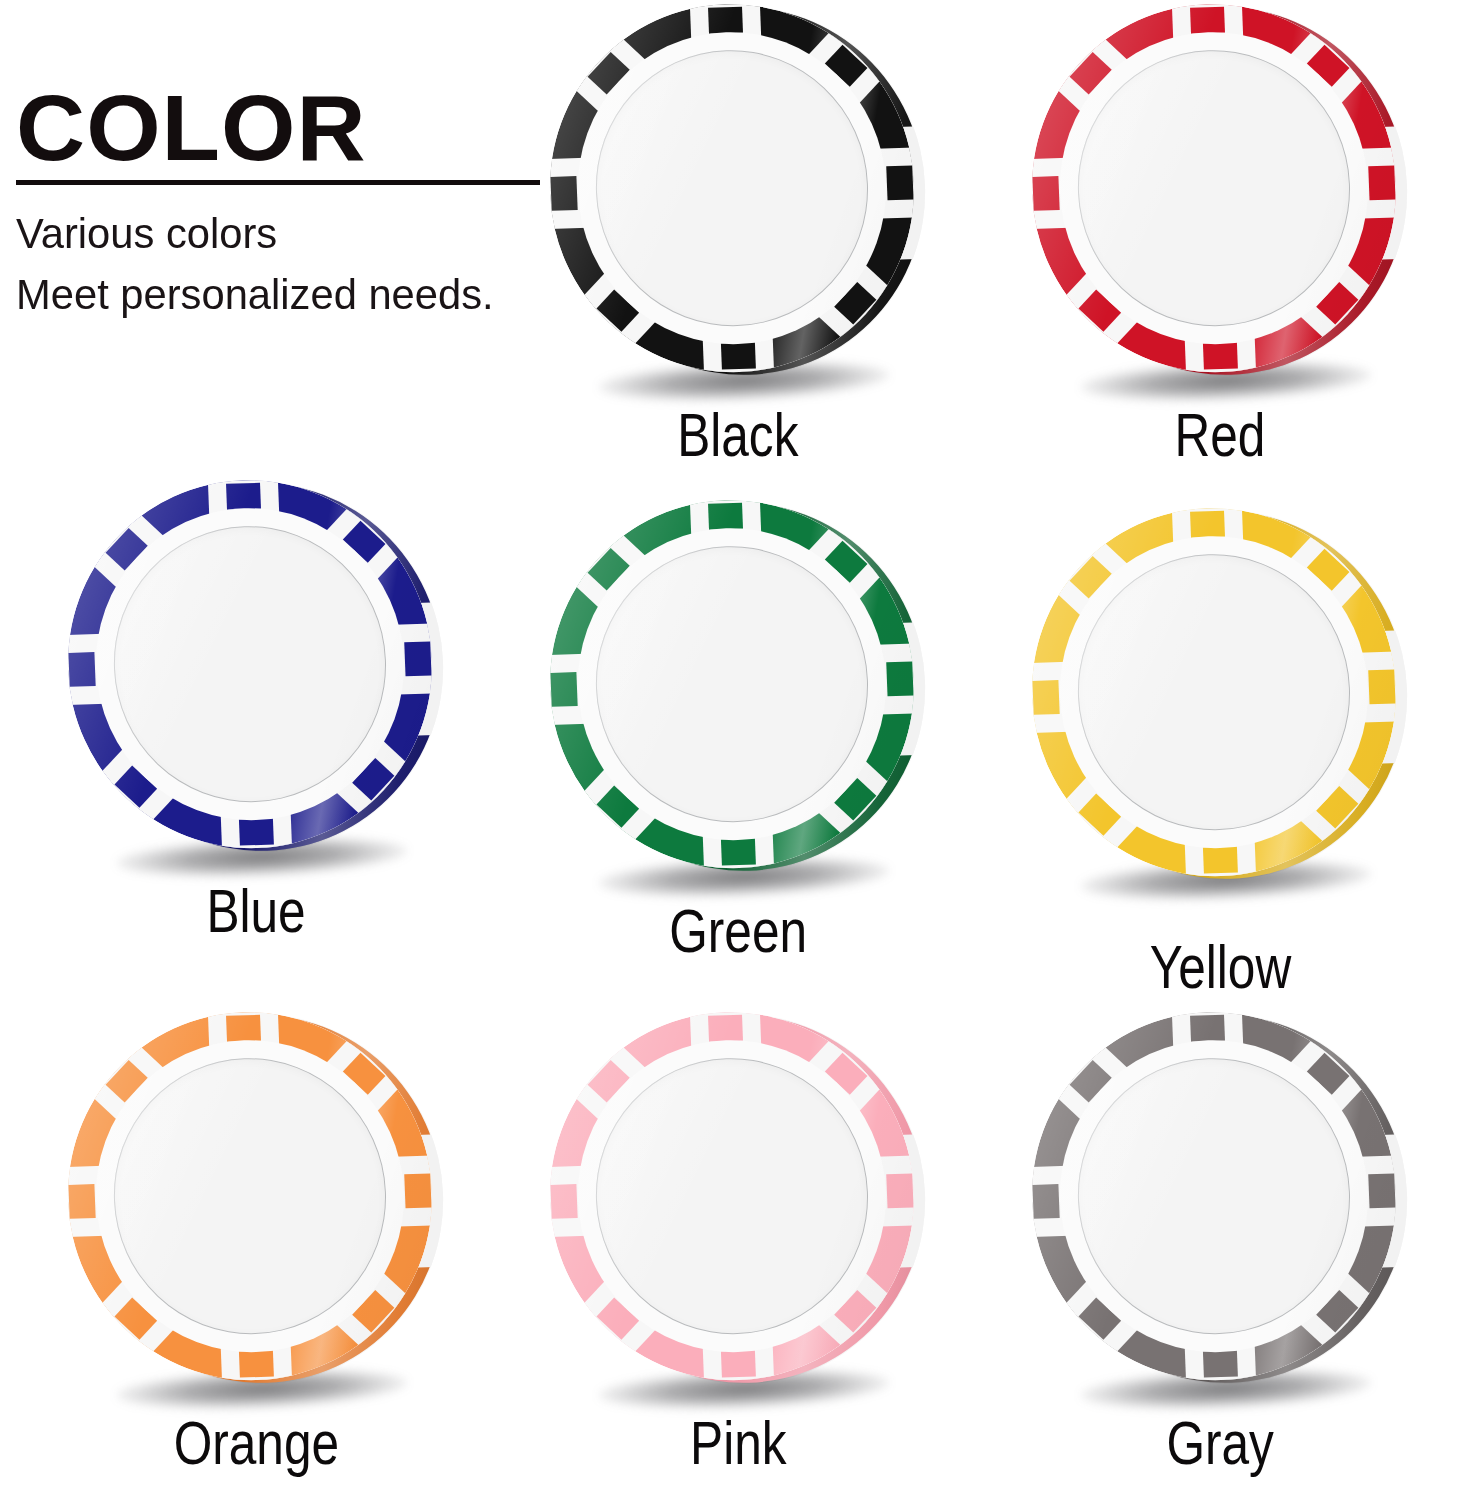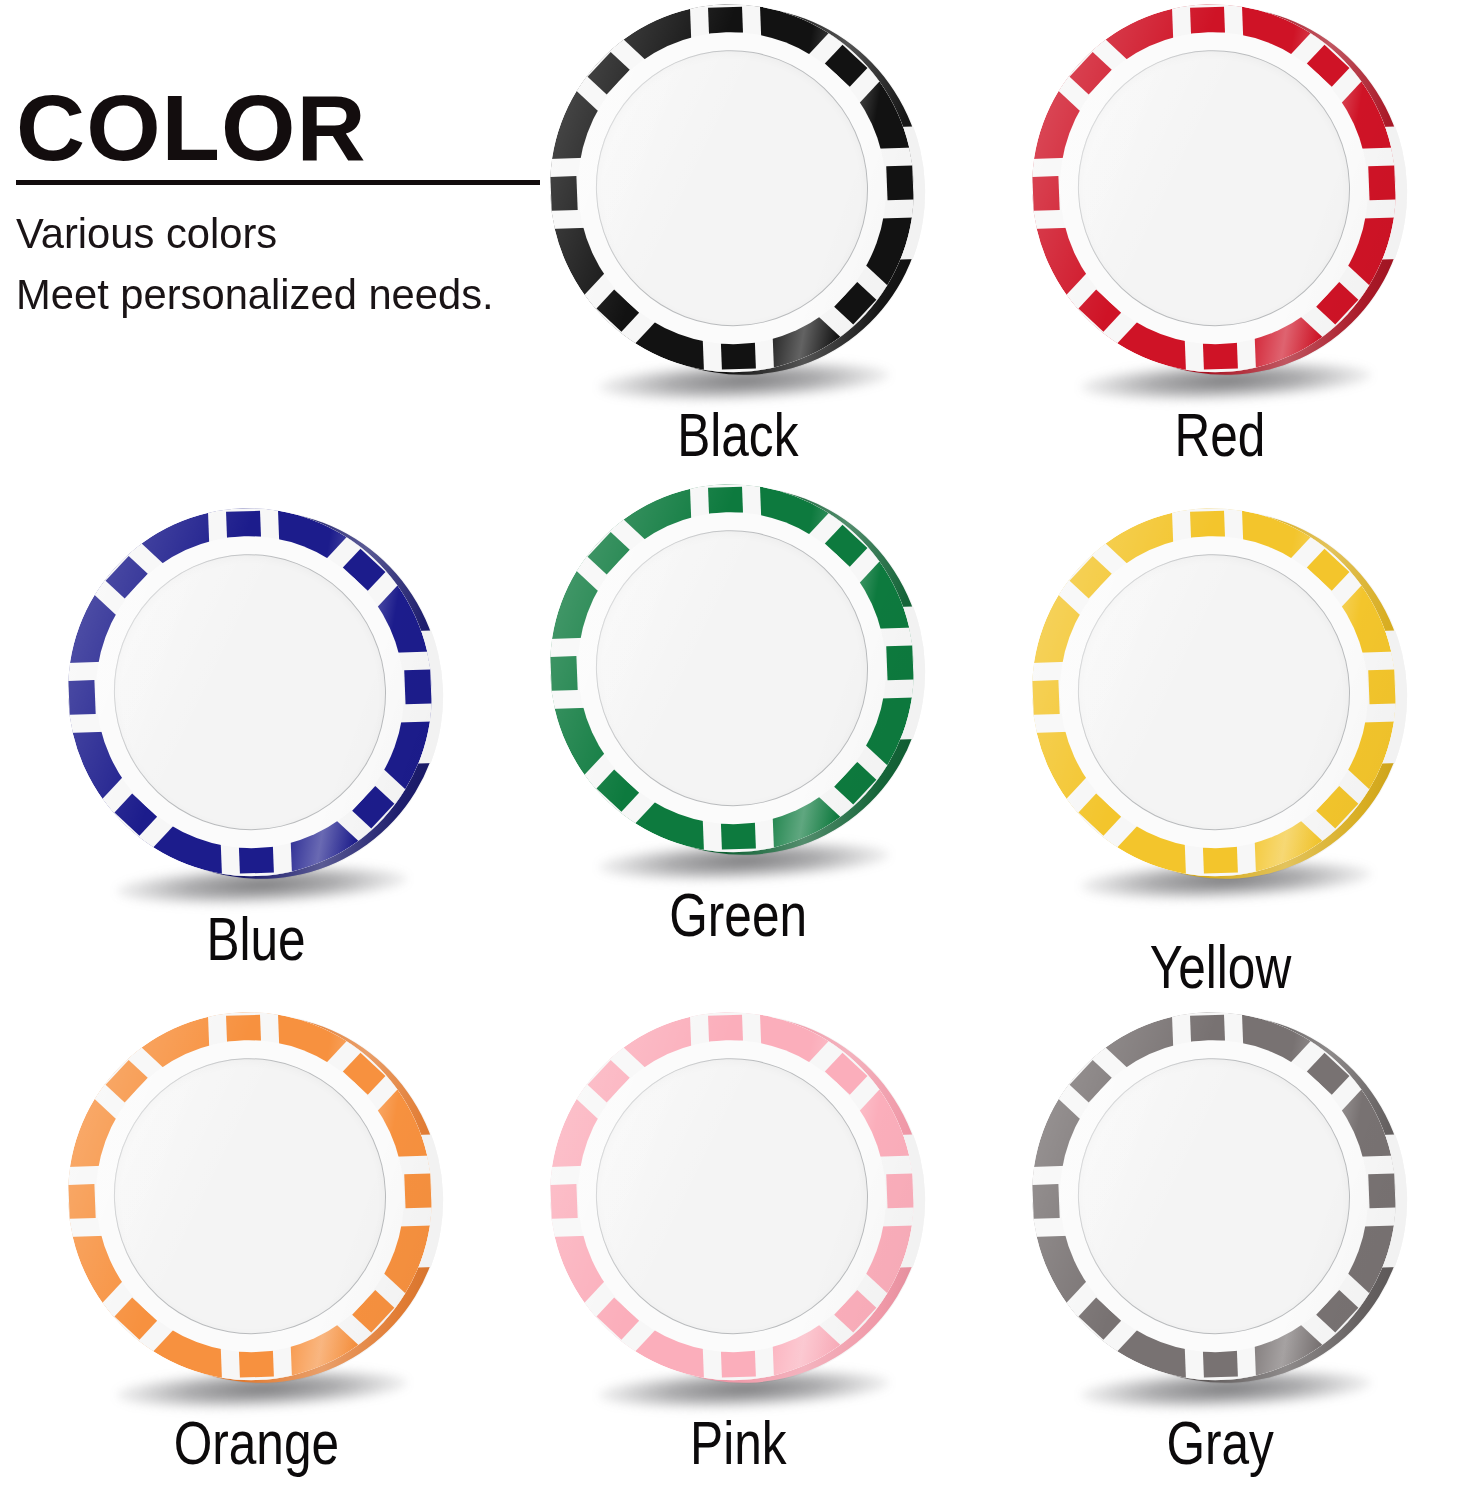--- a/index.html
+++ b/index.html
@@ -355,21 +355,21 @@
               <i></i>
             </div>
             <div class="chip-inner-band"></div>
             <div class="chip-inner-disc"></div>
             <div class="chip-glare"></div>
           </div>
         </div>
       </div>
       <div class="chip-label">Red</div>
     </div>
-    <div class="chip-cell" style="left: 12px; top: 498px;">
+    <div class="chip-cell" style="left: 12px; top: 470px;">
       <div class="chip-stage" style="--c-main: #1c1c8c; --c-dark: #131366;">
         <div class="chip-shadow"></div>
         <div class="chip-tilt">
           <div class="chip-edge"></div>
           <div class="chip-edge-white"></div>
           <div class="chip-face">
             <div class="chip-ring"></div>
             <div class="spot s0">
               <i></i>
             </div>
@@ -395,21 +395,21 @@
               <i></i>
             </div>
             <div class="chip-inner-band"></div>
             <div class="chip-inner-disc"></div>
             <div class="chip-glare"></div>
           </div>
         </div>
       </div>
       <div class="chip-label">Blue</div>
     </div>
-    <div class="chip-cell" style="left: 494px; top: 474px;">
+    <div class="chip-cell" style="left: 494px; top: 490px;">
       <div class="chip-stage" style="--c-main: #0d7a3e; --c-dark: #095c2e;">
         <div class="chip-shadow"></div>
         <div class="chip-tilt">
           <div class="chip-edge"></div>
           <div class="chip-edge-white"></div>
           <div class="chip-face">
             <div class="chip-ring"></div>
             <div class="spot s0">
               <i></i>
             </div>

